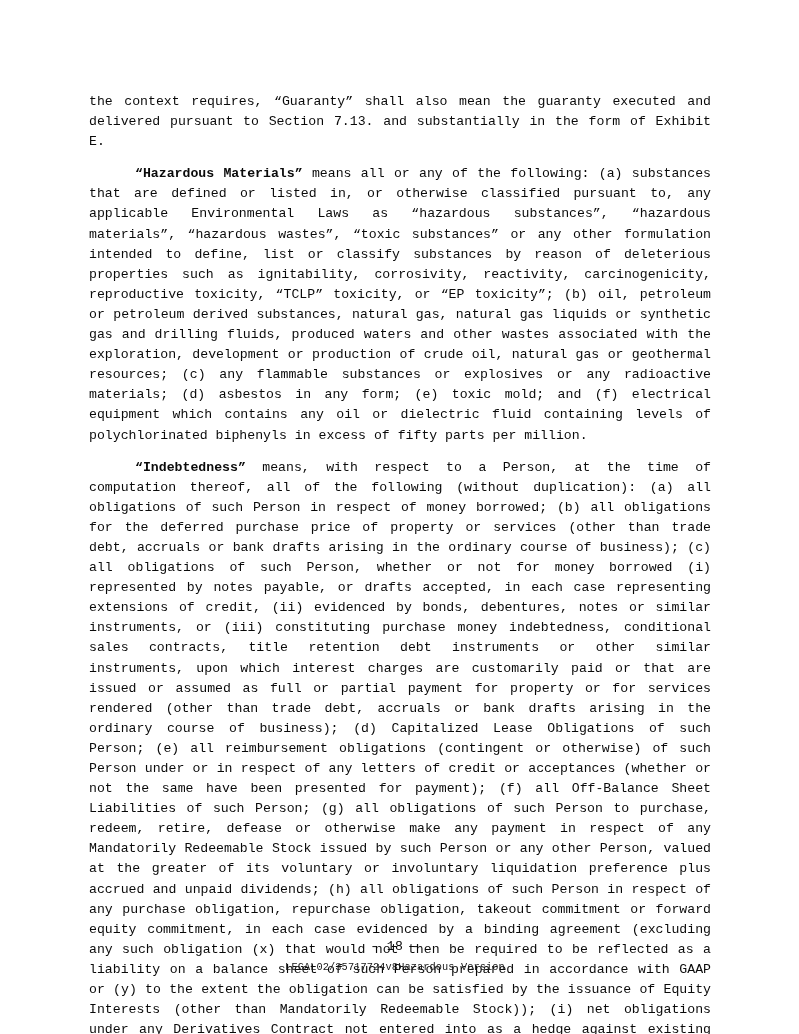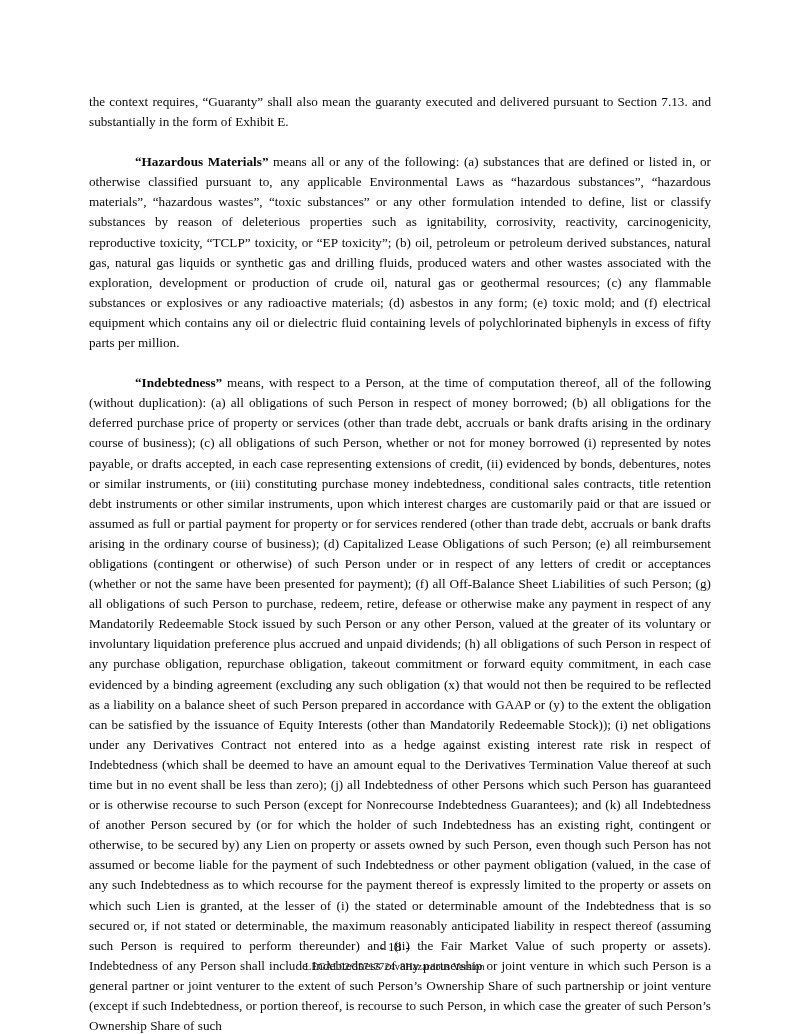--- a/index.html
+++ b/index.html
@@ -7,21 +7,21 @@
     padding: 0;
     background: #ffffff;
   }
   .page {
     position: relative;
     width: 799px;
     height: 1034px;
     background: #ffffff;
     box-sizing: border-box;
     overflow: hidden;
-    font-family: Liberation Serif, serif;
+    font-family: Liberation Mono, monospace;
     color: #000000;
     padding-left: 24px;
   }
   .content {
     position: absolute;
     left: 89px;
     top: 92px;
     width: 622px;
   }
   p.para {
@@ -31,21 +31,21 @@
     text-align: justify;
     text-justify: inter-word;
     -webkit-hyphens: none;
     hyphens: none;
     color: #0a0a0a;
   }
   p.para.indent {
     text-indent: 46px;
   }
   p.gap {
-    margin-top: 20px;
+    margin-top: 12px;
   }
   .term {
     font-weight: bold;
   }
   .footer {
     position: absolute;
     left: 84px;
     top: 938px;
     width: 622px;
   }

